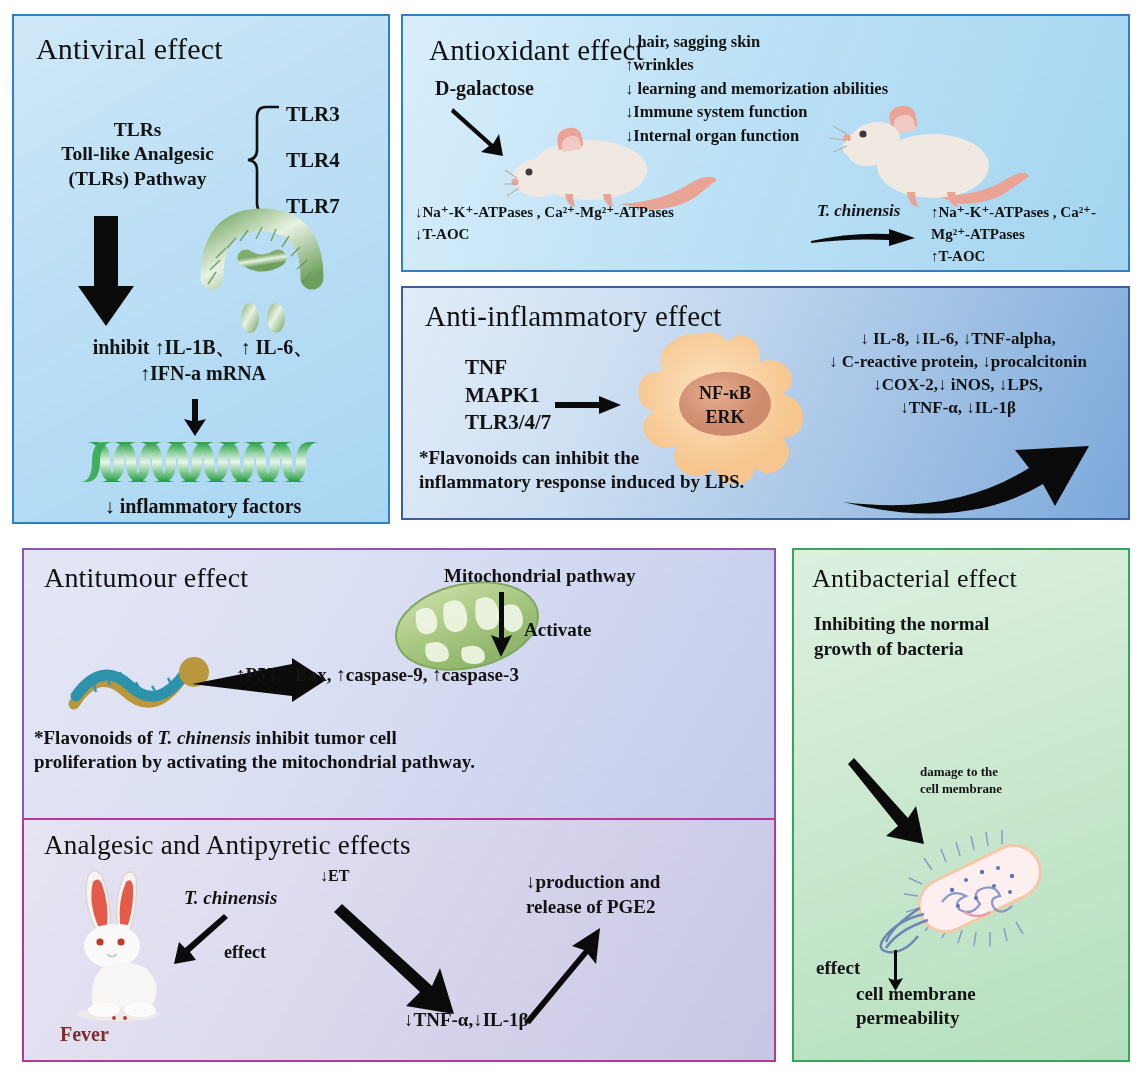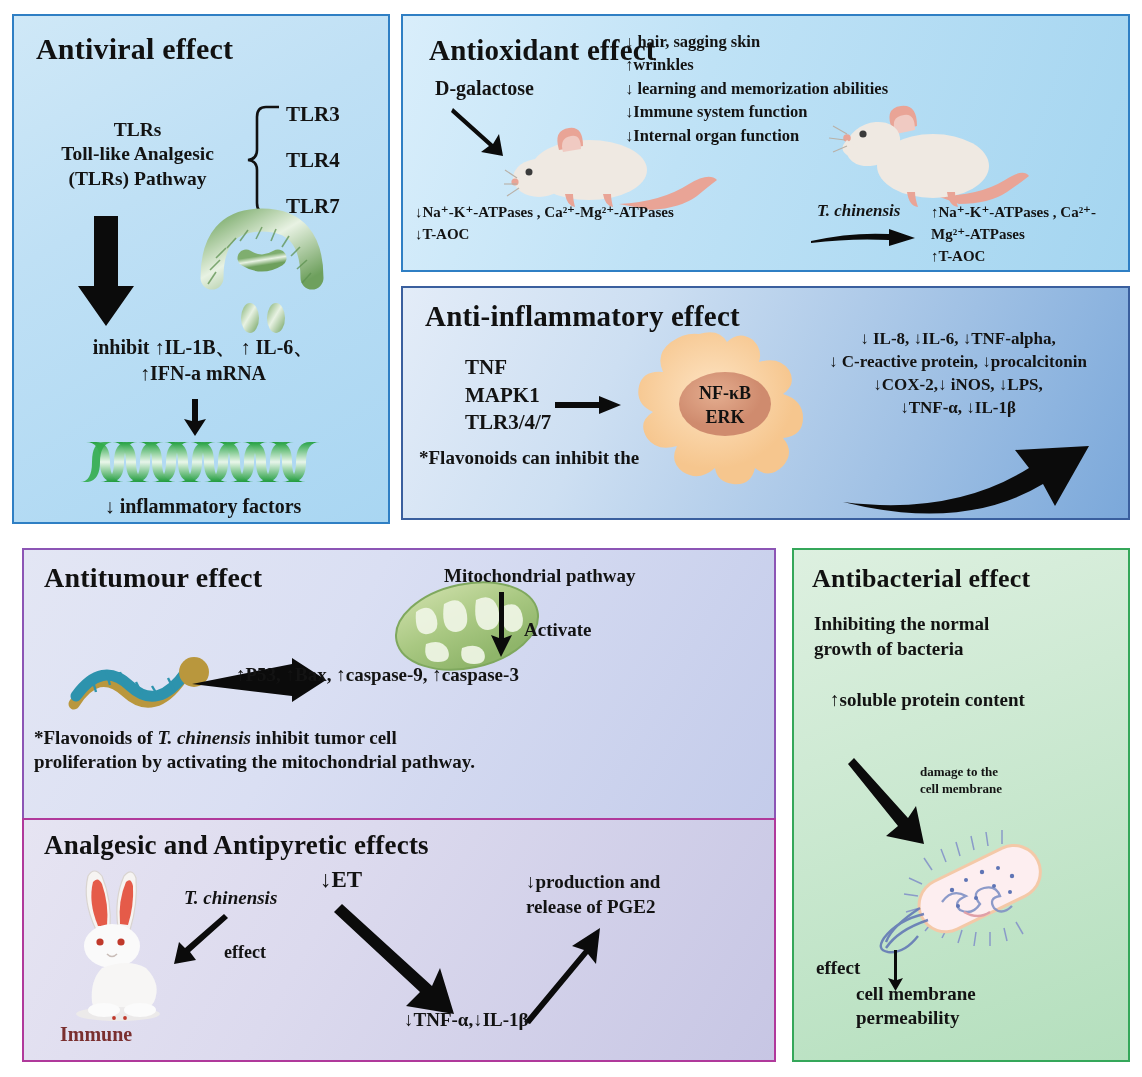--- a/index.html
+++ b/index.html
@@ -5,21 +5,21 @@
   * { box-sizing: border-box; margin: 0; padding: 0; }
   body {
     width: 1142px; height: 1077px;
     background: #ffffff;
     font-family: "Liberation Serif", "DejaVu Serif", serif;
     position: relative;
     overflow: hidden;
   }
   .panel { position: absolute; overflow: hidden; }
   .ttl {
-    font-weight: bold;
+    font-weight: normal;
     color: #111;
     letter-spacing: .2px;
     white-space: nowrap;
   }
   .txt { font-weight: bold; color: #131313; line-height: 1.22; }
   .ital { font-style: italic; }
   .nowrap { white-space: nowrap; }
 
   
   #p-antiviral {
@@ -82,21 +82,21 @@
   
   #p-analg {
     left: 22px; top: 818px; width: 754px; height: 244px;
     border: 2px solid #b0399b;
     background: linear-gradient(120deg, #e6e4f2 0%, #dcdaee 40%, #c7c6e4 100%);
   }
   #p-analg .ttl { font-size: 27px; left: 20px; top: 10px; position: absolute; }
   .tc-label { position: absolute; left: 160px; top: 66px; font-size: 19px; }
   .effect-label { position: absolute; left: 200px; top: 122px; font-size: 18px; }
   .fever-label { position: absolute; left: 36px; top: 202px; font-size: 20px; color: #7a2f2f; }
-  .et-label { position: absolute; left: 296px; top: 46px; font-size: 23px; }
+  .et-label { position: absolute; left: 296px; top: 46px; font-size: 16px; }
   .pge-label { position: absolute; left: 502px; top: 50px; font-size: 19px; line-height: 1.3; }
   .tnf-label { position: absolute; left: 380px; top: 188px; font-size: 19px; }
 
   
   #p-bact {
     left: 792px; top: 548px; width: 338px; height: 514px;
     border: 2px solid #35a75a;
     background: linear-gradient(160deg, #ddf0e0 0%, #cfead4 35%, #b4dfbd 100%);
   }
   #p-bact .ttl { font-size: 26px; left: 18px; top: 14px; position: absolute; }
@@ -338,20 +338,21 @@
   </div>
 
   <div style="position:absolute;left:440px;top:140px;">
     <svg width="250" height="80" viewBox="0 0 250 80">
       <path d="M0 74 Q110 88 186 40 L172 22 L246 18 L212 78 L200 56 Q120 104 0 74 Z" fill="#0b0b0b"></path>
     </svg>
   </div>
 
   <div class="inf-note txt">
     <div>*Flavonoids can inhibit the</div>
+    <div>inflammatory response induced by LPS.</div>
   </div>
 </div>
 
 <div class="panel" id="p-tumour">
   <div class="ttl">Antitumour effect</div>
 
   <div style="position:absolute;left:46px;top:88px;">
     <svg width="190" height="84" viewBox="0 0 190 84">
       <path d="M4 66 Q28 28 56 54 Q84 80 112 40" fill="none" stroke="#b9973d" stroke-width="11" stroke-linecap="round"></path>
       <path d="M6 58 Q32 22 60 48 Q88 74 116 34" fill="none" stroke="#2d93ad" stroke-width="11" stroke-linecap="round"></path>
@@ -438,21 +439,21 @@
     </svg>
   </div>
 
   <div class="tc-label txt ital">T. chinensis</div>
   <div style="position:absolute;left:150px;top:96px;">
     <svg width="56" height="52" viewBox="0 0 56 52">
       <path d="M54 2 L16 36 L22 44 L0 48 L5 26 L11 32 L50 -2 Z" fill="#0b0b0b"></path>
     </svg>
   </div>
   <div class="effect-label txt">effect</div>
-  <div class="fever-label txt">Immune</div>
+  <div class="fever-label txt">Fever</div>
 
   <div class="et-label txt">↓ET</div>
 
   <div style="position:absolute;left:316px;top:82px;">
     <svg width="130" height="116" viewBox="0 0 130 116">
       <path d="M2 2 L92 84 L100 66 L114 112 L66 104 L80 90 L-6 10 Z" fill="#0b0b0b"></path>
     </svg>
   </div>
 
   <div class="pge-label txt">
@@ -471,21 +472,20 @@
 
 <div class="panel" id="p-bact">
   <div class="ttl">Antibacterial effect</div>
 
   <div class="bact-inhibit txt">
     <div>Inhibiting the normal</div>
     <div>growth of bacteria</div>
   </div>
 
   <div class="bact-up txt">
-    <div>↑soluble protein content</div>
   </div>
 
   <div class="bact-damage txt">
     <div>damage to the</div>
     <div>cell membrane</div>
   </div>
 
   <div style="position:absolute;left:58px;top:206px;">
     <svg width="86" height="90" viewBox="0 0 86 90">
       <path d="M2 2 L56 62 L64 50 L72 88 L34 80 L46 70 L-4 8 Z" fill="#0b0b0b"></path>

